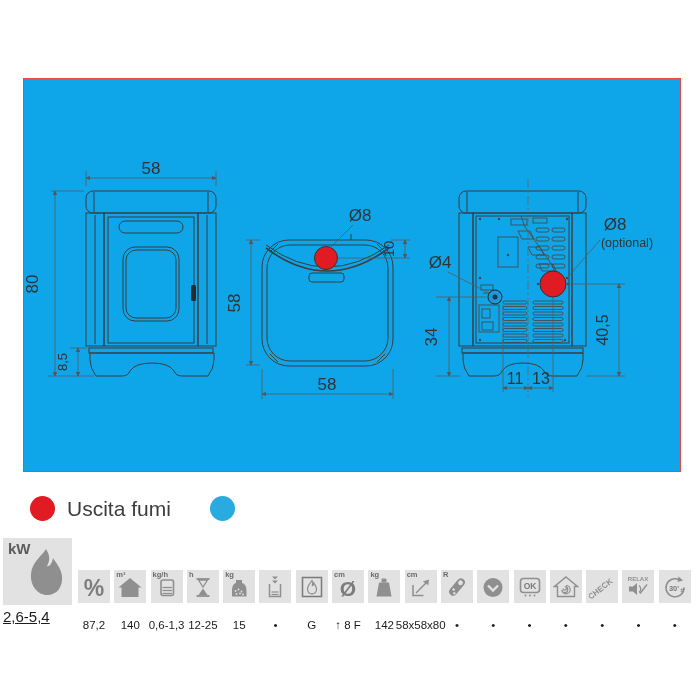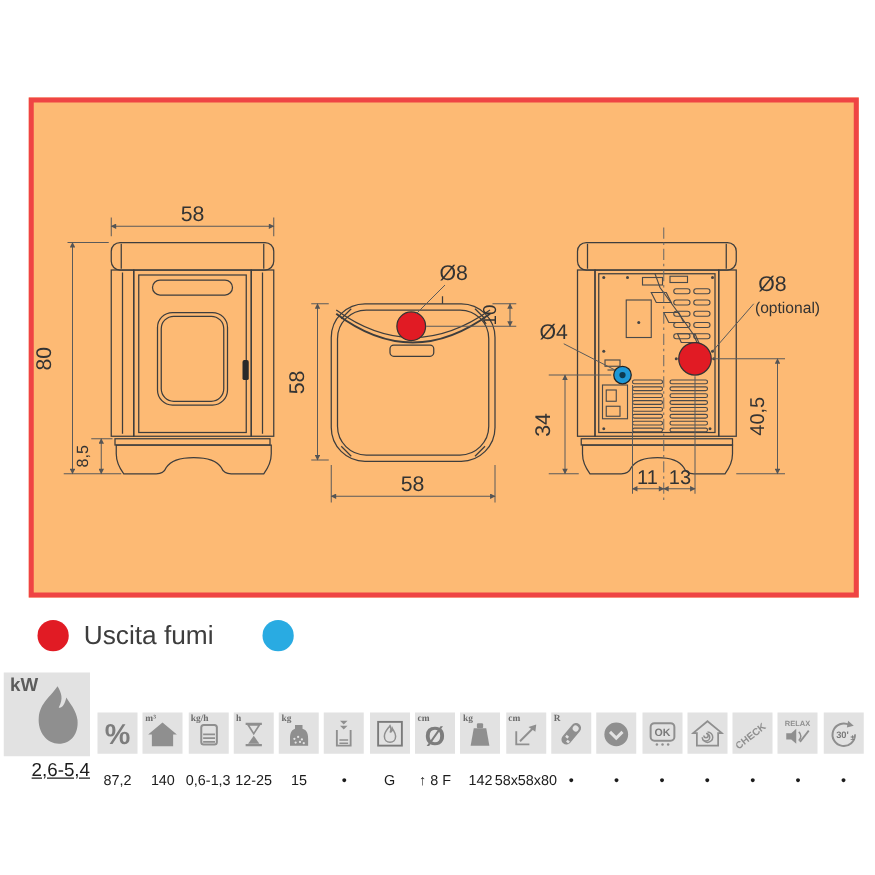--- a/index.html
+++ b/index.html
@@ -2,45 +2,45 @@
 <html><head>
 <meta charset="utf-8">
 <style>
   html,body{margin:0;padding:0;background:#fff;}
   body{width:700px;height:700px;position:relative;overflow:hidden;
        font-family:"Liberation Sans",sans-serif;color:#333;}
   .stage{position:absolute;inset:0;background:#fff;}
 
   
   .drawing-box{position:absolute;left:23px;top:78px;width:656px;height:392px;
-               border:4px solid #ef4444;background:#fdba74;}
+               border:1px solid #ef4444;background:#0ea5e9;}
   .drawing-box svg{display:block;}
 
   
   .legend-item{position:absolute;display:flex;align-items:center;gap:12px;height:26px;}
   .legend-item.first{left:30px;top:495px;align-items:flex-end;}
   .legend-item.second{left:210px;top:495px;}
   .legend-dot{width:25px;height:25px;border-radius:50%;flex:0 0 auto;}
   .dot-red{background:#e11b24;}
   .dot-cyan{background:#29abe2;}
   .legend-label{font-size:21px;color:#3d3d3d;white-space:nowrap;}
 
   
   .spec-power{position:absolute;left:3px;top:538px;width:69px;display:flex;
-              flex-direction:column;align-items:flex-end;}
+              flex-direction:column;align-items:flex-start;}
   .spec-power .pbox{width:69px;height:67px;background:#e2e2e2;position:relative;}
   .spec-power .punit{position:absolute;top:2px;left:5px;font-size:15px;font-weight:600;color:#5c5c5c;}
   .spec-power .pflame{position:absolute;right:5px;top:9px;}
   .spec-power .pvalue{margin-top:3px;font-size:15px;color:#1c1c1c;white-space:nowrap;text-decoration:underline;}
 
   .spec-row{position:absolute;left:78px;top:570px;display:flex;gap:4.3px;align-items:flex-start;}
   .spec-item{width:32px;display:flex;flex-direction:column;align-items:center;}
   .spec-box{width:32px;height:33px;background:#e2e2e2;position:relative;
             display:flex;align-items:center;justify-content:center;}
-  .spec-unit{position:absolute;top:1px;left:2px;font-size:7.5px;font-weight:bold;color:#6b6b6b;line-height:8px;font-family:Liberation Serif, serif;}
+  .spec-unit{position:absolute;top:1px;left:2px;font-size:7.5px;font-weight:bold;color:#6b6b6b;line-height:8px;}
   .spec-value{margin-top:16px;font-size:11.5px;color:#1c1c1c;white-space:nowrap;height:13px;line-height:13px;}
   .glyph{display:block;}
 </style>
 </head>
 <body>
 
 <div class="stage">
 
   <div class="drawing-box">
     <svg viewBox="0 0 656 392" width="656" height="392" font-family="Liberation Sans, sans-serif">

